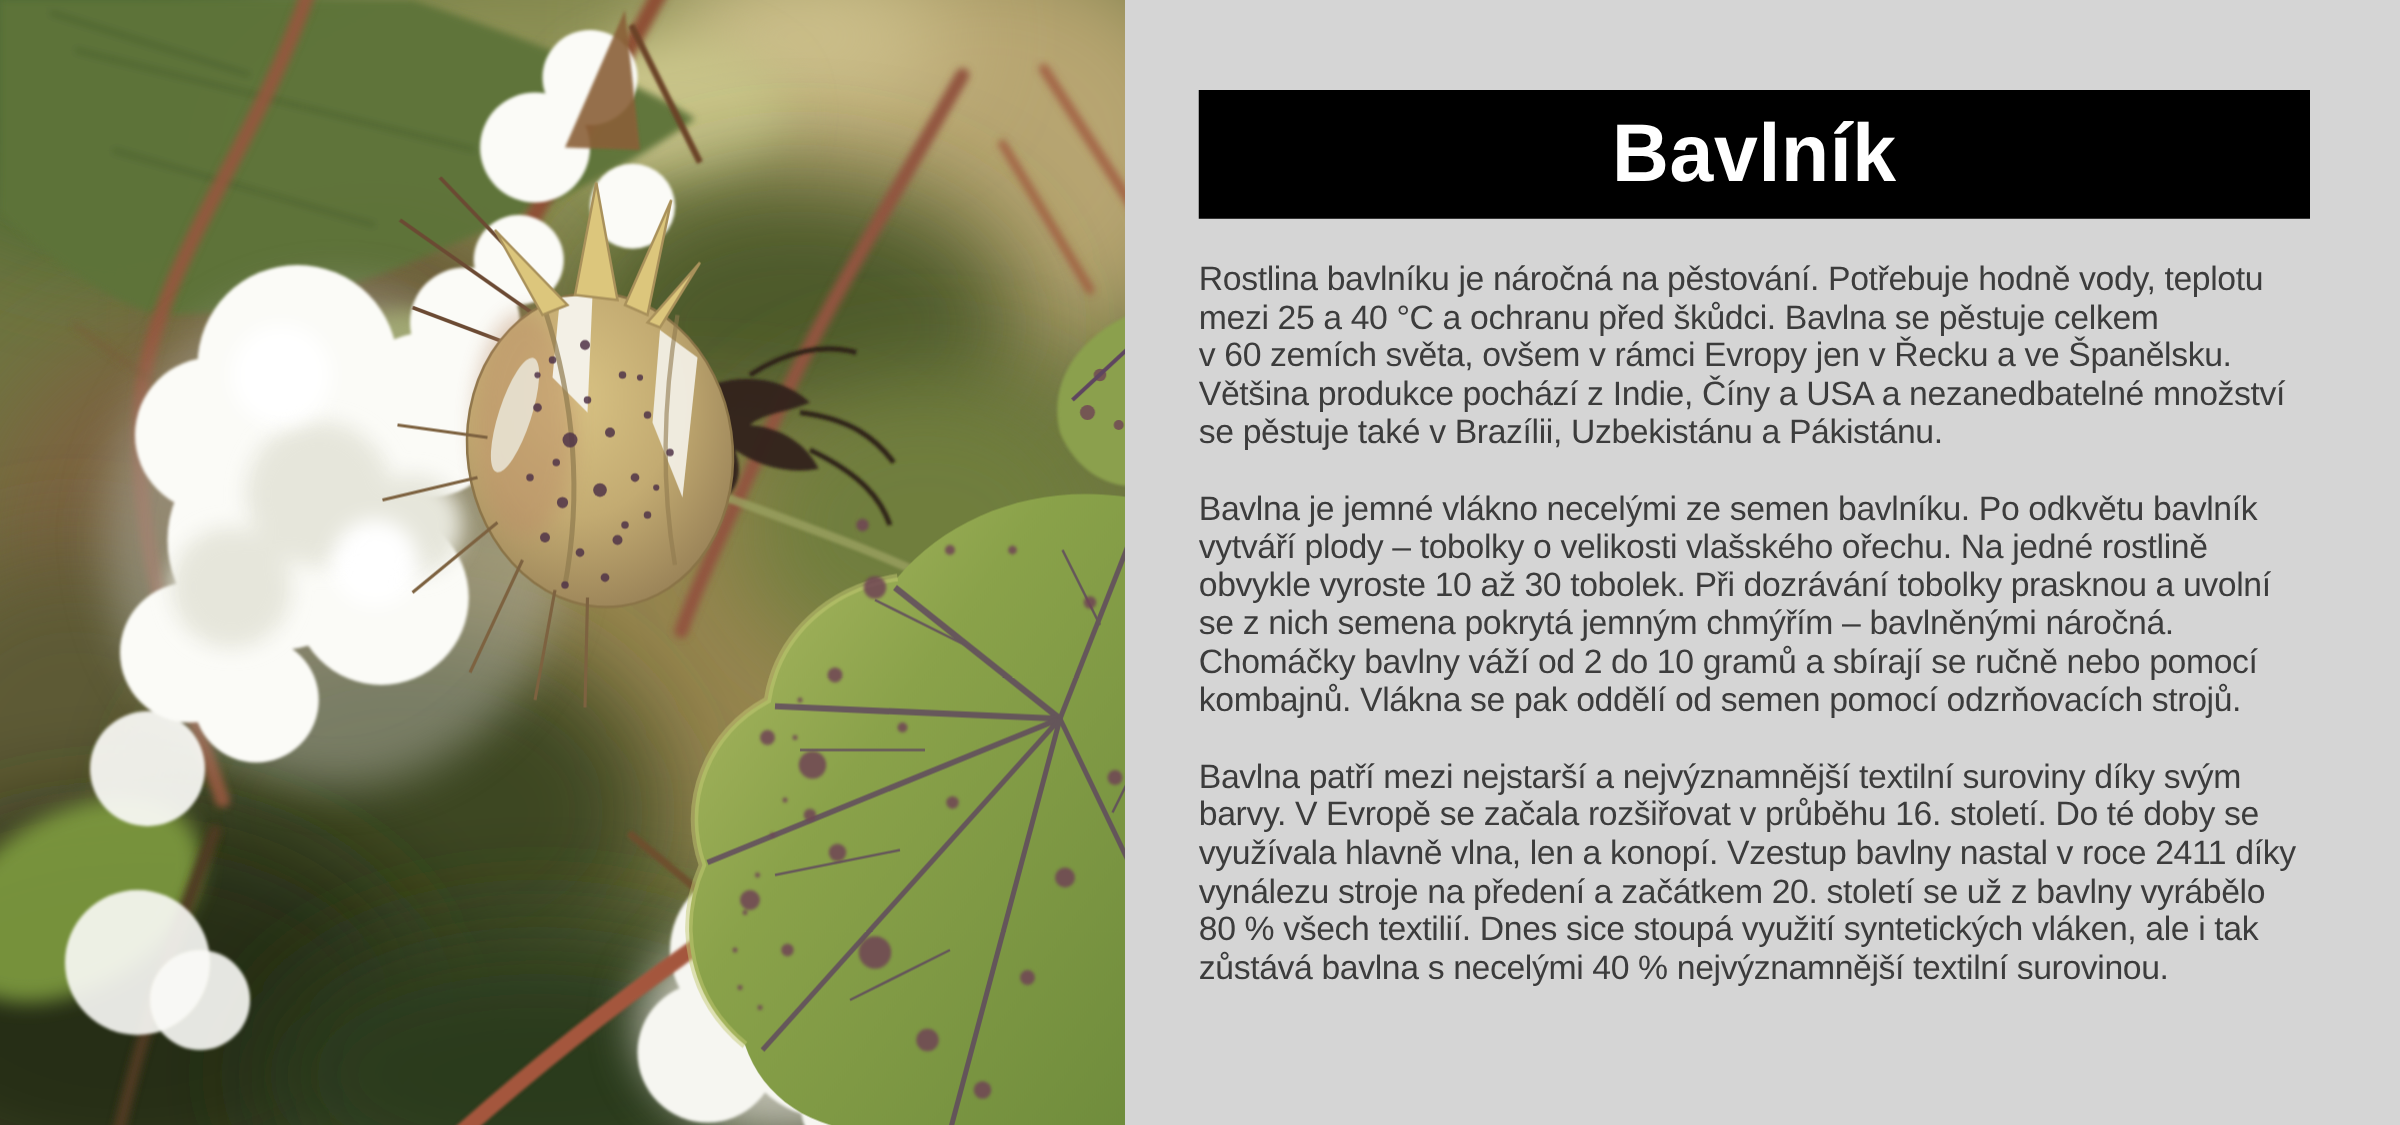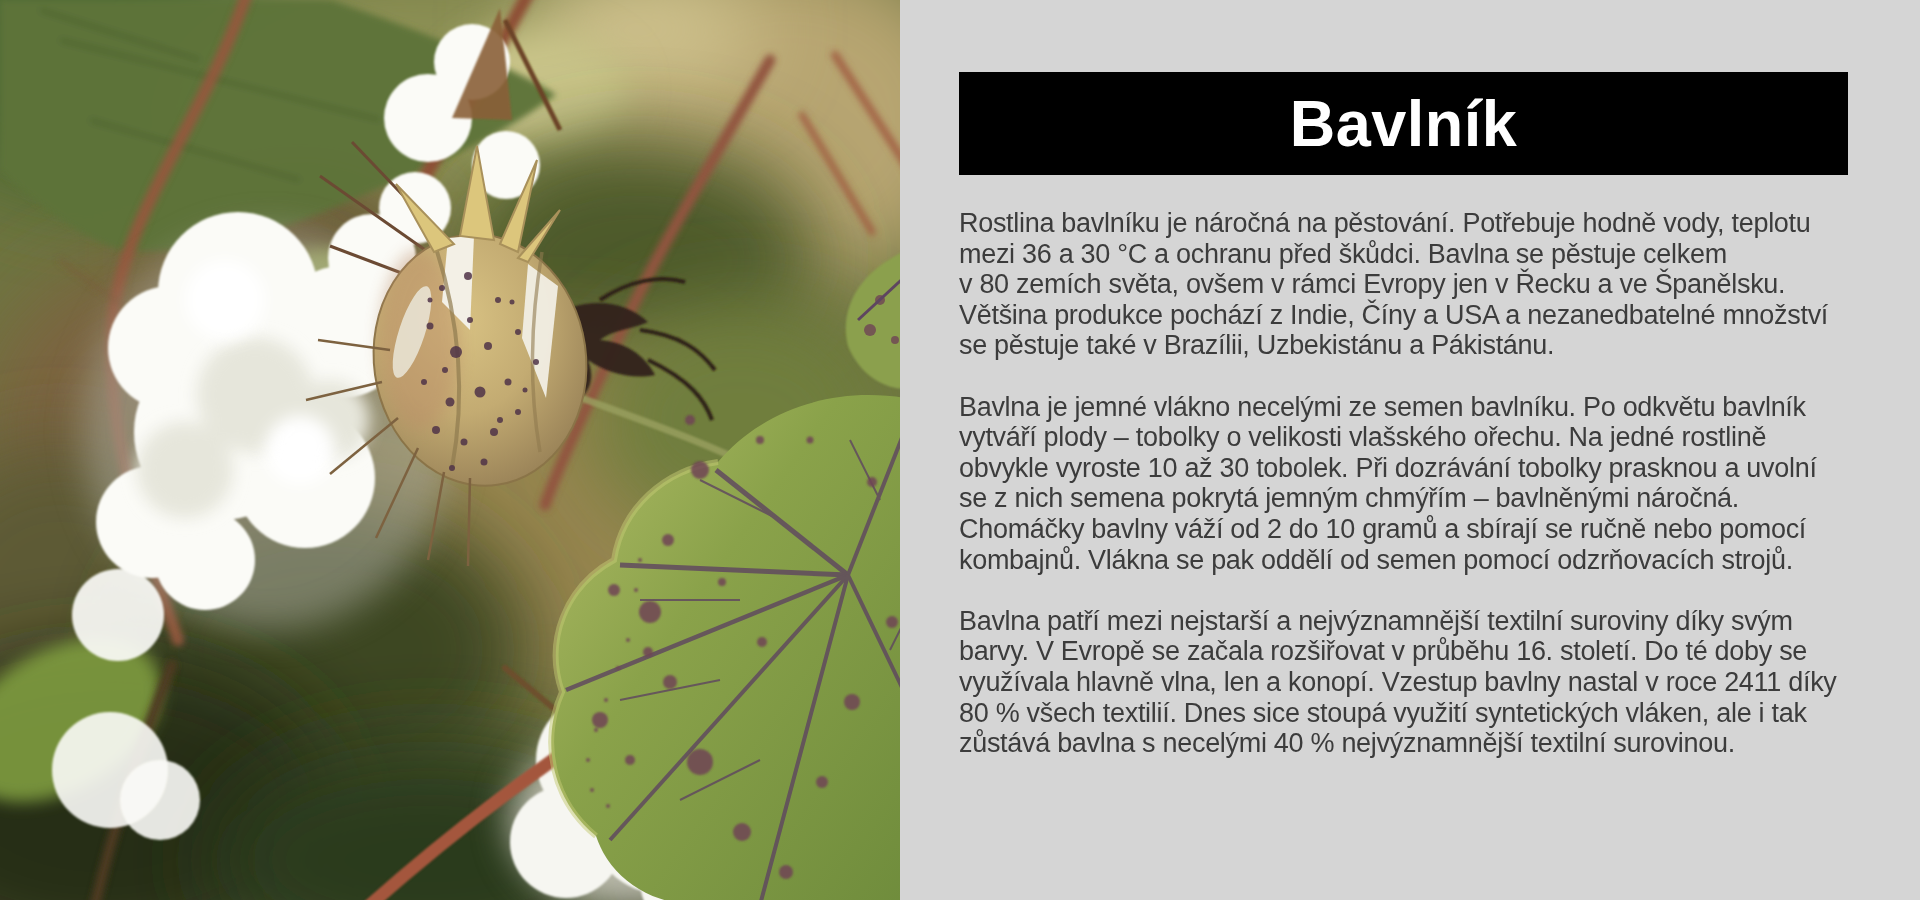--- a/index.html
+++ b/index.html
@@ -281,36 +281,37 @@
 
   <div class="panel">
 
     <div class="title-bar">
       <div class="title">Bavlník</div>
     </div>
 
     <div class="article">
       <div class="para">
         <div class="line">Rostlina bavlníku je náročná na pěstování. Potřebuje hodně vody, teplotu</div>
-        <div class="line">mezi 36 a 30 °C a ochranu před škůdci. Bavlna se pěstuje celkem</div>
-        <div class="line">v 80 zemích světa, ovšem v rámci Evropy jen v Řecku a ve Španělsku.</div>
+        <div class="line">mezi 25 a 40 °C a ochranu před škůdci. Bavlna se pěstuje celkem</div>
+        <div class="line">v 60 zemích světa, ovšem v rámci Evropy jen v Řecku a ve Španělsku.</div>
         <div class="line">Většina produkce pochází z Indie, Číny a USA a nezanedbatelné množství</div>
         <div class="line">se pěstuje také v Brazílii, Uzbekistánu a Pákistánu.</div>
       </div>
       <div class="para">
         <div class="line">Bavlna je jemné vlákno necelými ze semen bavlníku. Po odkvětu bavlník</div>
         <div class="line">vytváří plody – tobolky o velikosti vlašského ořechu. Na jedné rostlině</div>
         <div class="line">obvykle vyroste 10 až 30 tobolek. Při dozrávání tobolky prasknou a uvolní</div>
         <div class="line">se z nich semena pokrytá jemným chmýřím – bavlněnými náročná.</div>
         <div class="line">Chomáčky bavlny váží od 2 do 10 gramů a sbírají se ručně nebo pomocí</div>
         <div class="line">kombajnů. Vlákna se pak oddělí od semen pomocí odzrňovacích strojů.</div>
       </div>
       <div class="para">
         <div class="line">Bavlna patří mezi nejstarší a nejvýznamnější textilní suroviny díky svým</div>
         <div class="line">barvy. V Evropě se začala rozšiřovat v průběhu 16. století. Do té doby se</div>
         <div class="line">využívala hlavně vlna, len a konopí. Vzestup bavlny nastal v roce 2411 díky</div>
+        <div class="line">vynálezu stroje na předení a začátkem 20. století se už z bavlny vyrábělo</div>
         <div class="line">80 % všech textilií. Dnes sice stoupá využití syntetických vláken, ale i tak</div>
         <div class="line">zůstává bavlna s necelými 40 % nejvýznamnější textilní surovinou.</div>
       </div>
     </div>
 
   </div>
 </div>
 
 </body></html>

